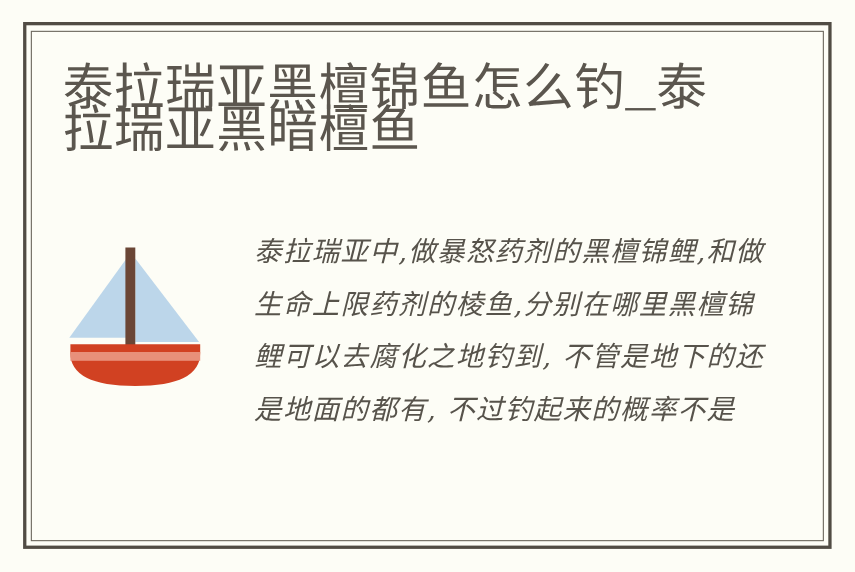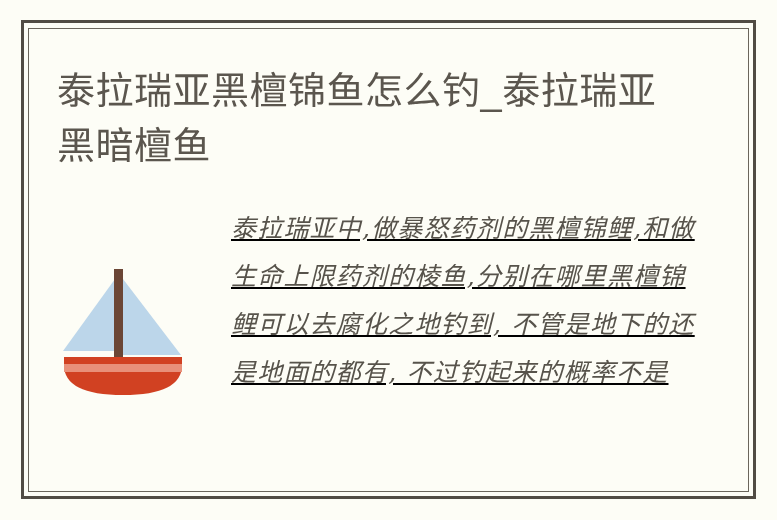--- a/index.html
+++ b/index.html
@@ -45,37 +45,36 @@
     pointer-events: none;
   }
 
   
   .title {
     position: absolute;
     left: 57px;
     top: 64px;
     width: 610px;
     margin: 0;
-    font-size: 38px;
+    font-size: 46px;
     font-weight: 400;
-    line-height: 55px;
+    line-height: 39px;
     letter-spacing: 0.5px;
     color: #5b564e;
-    font-family: Liberation Sans, sans-serif;
+    font-family: Liberation Mono, monospace;
   }
 
   
   .content {
     position: absolute;
     left: 57px;
     top: 205px;
     width: 640px;
     display: flex;
-    align-items: flex-end;
-    text-decoration: underline;
+    align-items: flex-start;
   }
 
   .illustration {
     flex: 0 0 auto;
     width: 150px;
     padding-top: 12px;
   }
   .boat-svg {
     display: block;
     width: 132px;

